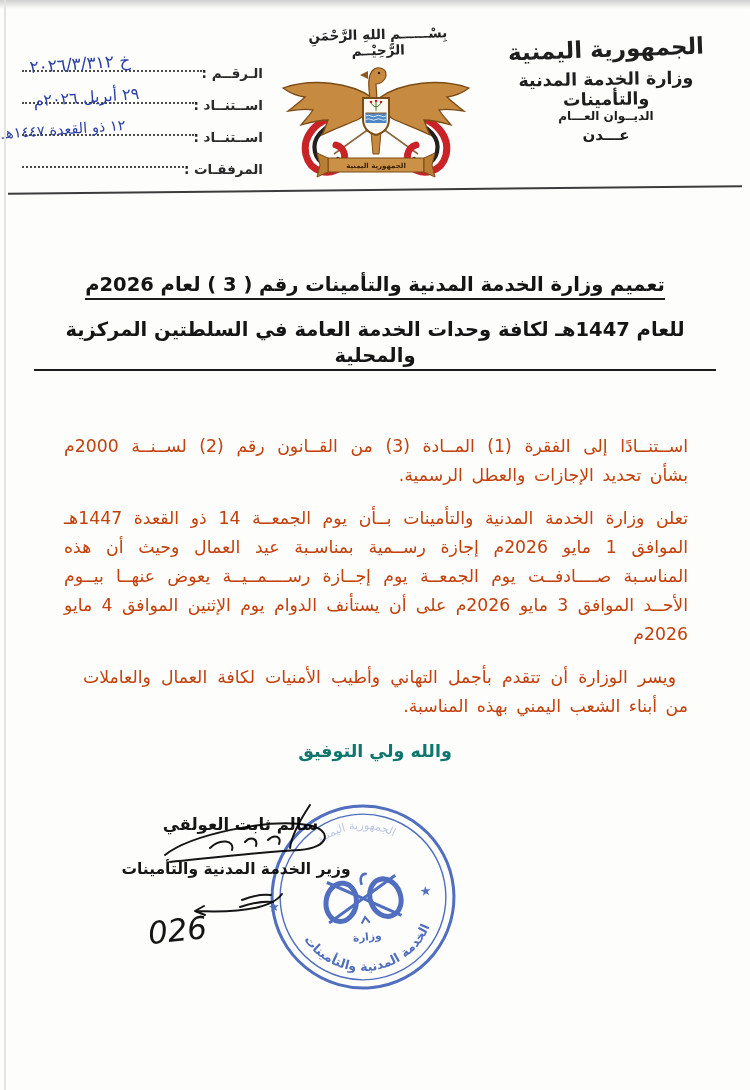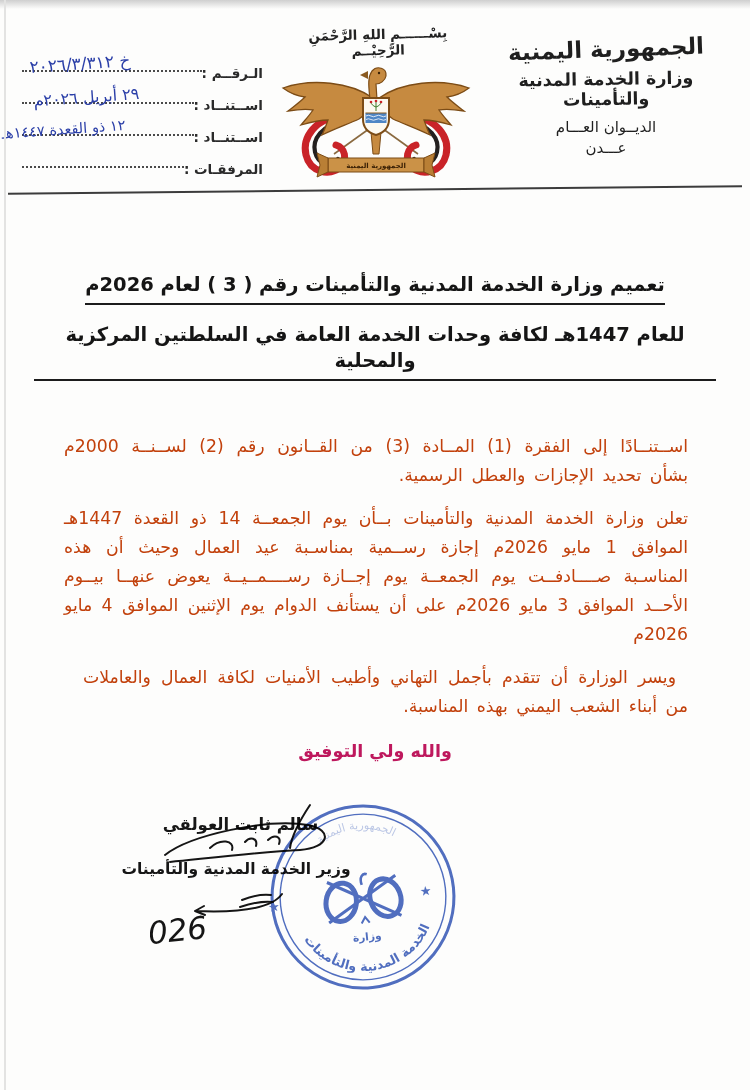--- a/index.html
+++ b/index.html
@@ -27,40 +27,40 @@
 
   
   .bismillah{position:absolute;top:26px;left:288px;width:180px;text-align:center;
     font-size:13.5px;font-weight:bold;transform:rotate(-1.5deg);color:#222;}
   .emblem{position:absolute;top:58px;left:276px;width:200px;height:128px;}
 
   
   .header-right{position:absolute;top:36px;left:478px;right:16px;text-align:center;}
   .republic{font-size:23px;font-weight:bold;transform:rotate(-2deg);letter-spacing:.5px;}
   .ministry-call{font-size:17.5px;font-weight:bold;margin-top:7px;transform:rotate(-1deg);}
-  .diwan{font-size:15px;font-weight:normal;margin-top:9px;letter-spacing:1px;}
-  .city{font-size:15px;font-weight:normal;margin-top:3px;letter-spacing:2px;}
+  .diwan{font-size:12px;font-weight:bold;margin-top:0;letter-spacing:1px;}
+  .city{font-size:15px;font-weight:bold;margin-top:3px;letter-spacing:2px;}
 
   .separator{position:absolute;top:189px;left:8px;width:734px;height:2px;
     background:#3c3c3c;transform:rotate(-0.6deg);}
 
   
   .title-block{position:absolute;top:272px;left:34px;right:34px;text-align:center;}
   .title-line{margin-bottom:17px;line-height:26px;}
-  .title-line .u{display:inline-block;padding-bottom:5px;border-bottom:2.2px solid #1c1c1c;
+  .title-line .u{display:inline-block;border-bottom:2.2px solid #1c1c1c;
     font-size:19.5px;font-weight:bold;color:#151515;}
 
   
   .body-text{position:absolute;top:432px;right:62px;left:64px;
     font-size:17.3px;line-height:29px;text-align:justify;word-spacing:3px;color:#c2410c;}
   .body-text p{margin:0 0 14px;}
   .body-text p.indent{text-indent:12px;margin-left:19px;}
 
   .closing{position:absolute;top:741px;left:0;right:0;text-align:center;
-    font-size:17.5px;font-weight:bold;color:#be185d;}
+    font-size:17.5px;font-weight:bold;color:#0f766e;}
 
   
   .sig-name{position:absolute;top:815px;left:158px;width:165px;text-align:center;
     font-size:16.5px;font-weight:bold;color:#161616;}
   .sig-title{position:absolute;top:860px;left:116px;width:240px;text-align:center;
     font-size:15.5px;font-weight:bold;color:#161616;}
   .stamp{position:absolute;top:800px;left:266px;width:194px;height:194px;
     transform:rotate(-6deg);opacity:.92;mix-blend-mode:multiply;}
   .ink-svg{position:absolute;top:800px;left:150px;width:260px;height:160px;
     mix-blend-mode:multiply;}

